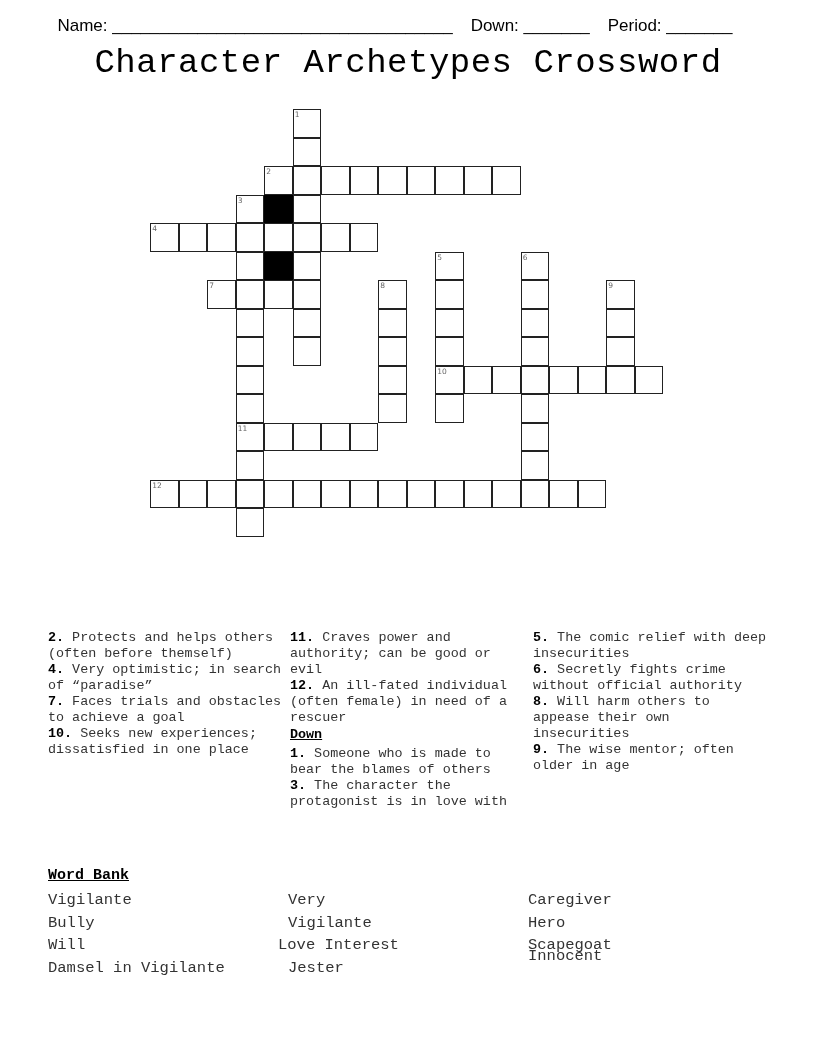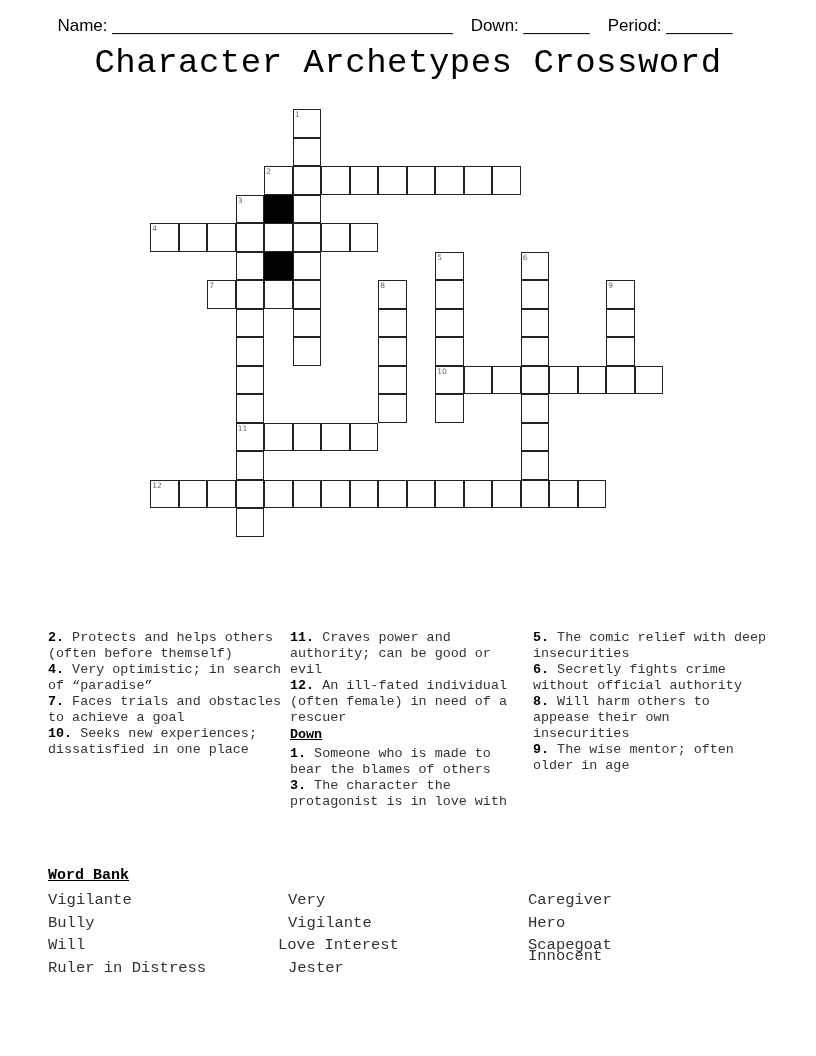--- a/index.html
+++ b/index.html
@@ -187,21 +187,21 @@
     <div class="clue"><b>9.</b><span> The wise mentor; often older in age</span></div>
   </div>
 </div>
 
 <div class="wordbank">
   <div class="wb-head">Word Bank</div>
   <div class="wb-grid">
     <div class="wb-item" style="left:0;top:0">Vigilante</div>
     <div class="wb-item" style="left:0;top:22.5px">Bully</div>
     <div class="wb-item" style="left:0;top:45px">Will</div>
-    <div class="wb-item" style="left:0;top:67.5px">Ruler in Distress</div>
+    <div class="wb-item" style="left:0;top:67.5px">Damsel in Vigilante</div>
     <div class="wb-item" style="left:240px;top:0">Very</div>
     <div class="wb-item" style="left:240px;top:22.5px">Vigilante</div>
     <div class="wb-item" style="left:230px;top:45px">Love Interest</div>
     <div class="wb-item" style="left:240px;top:67.5px">Jester</div>
     <div class="wb-item" style="left:480px;top:0">Caregiver</div>
     <div class="wb-item" style="left:480px;top:22.5px">Hero</div>
     <div class="wb-item" style="left:480px;top:45px">Scapegoat</div>
     <div class="wb-item" style="left:480px;top:56px">Innocent</div>
   </div>
 </div>

